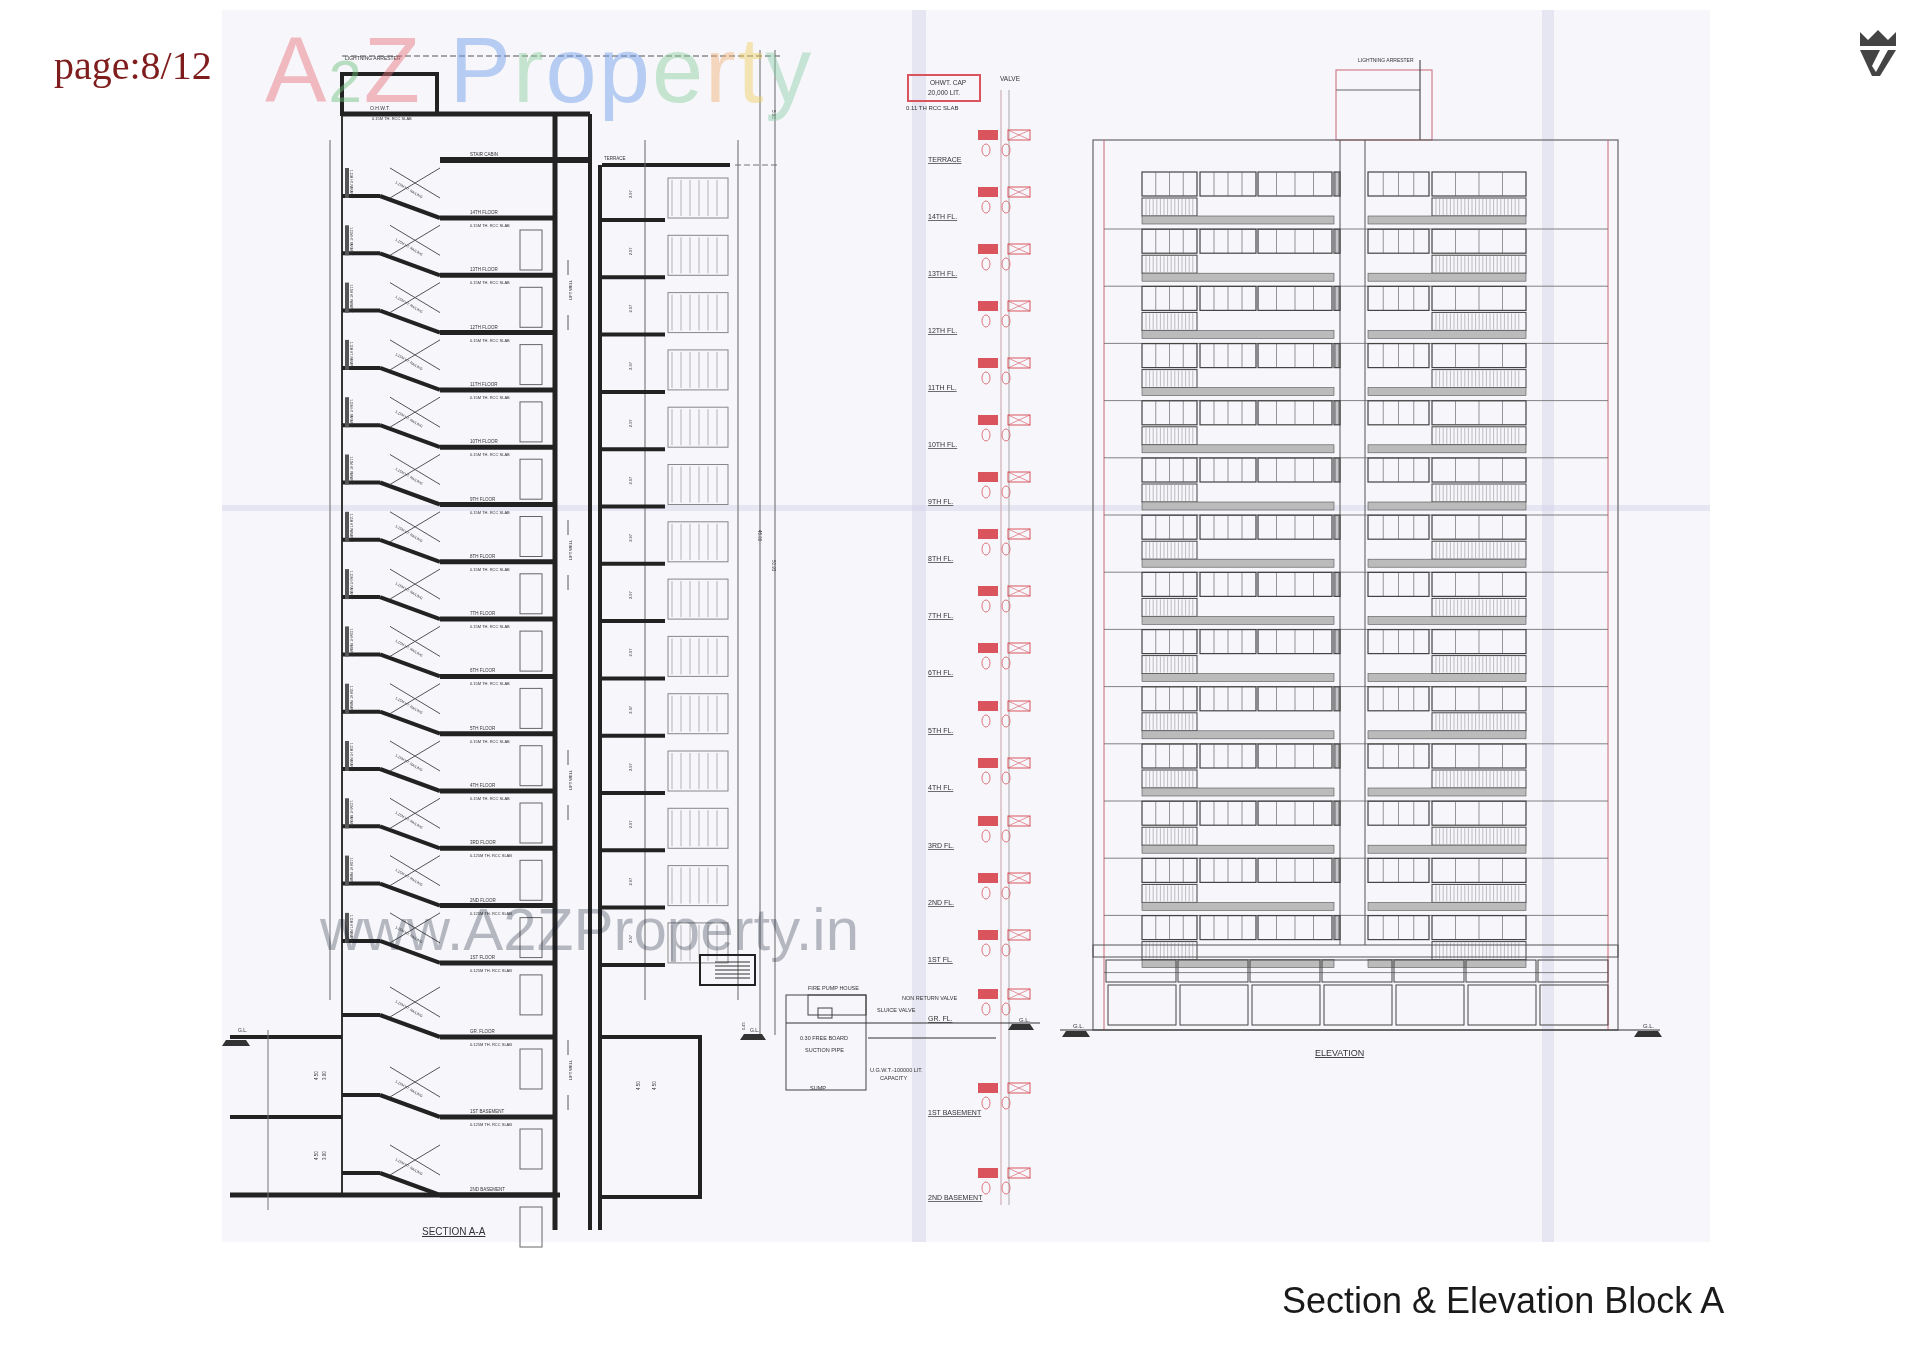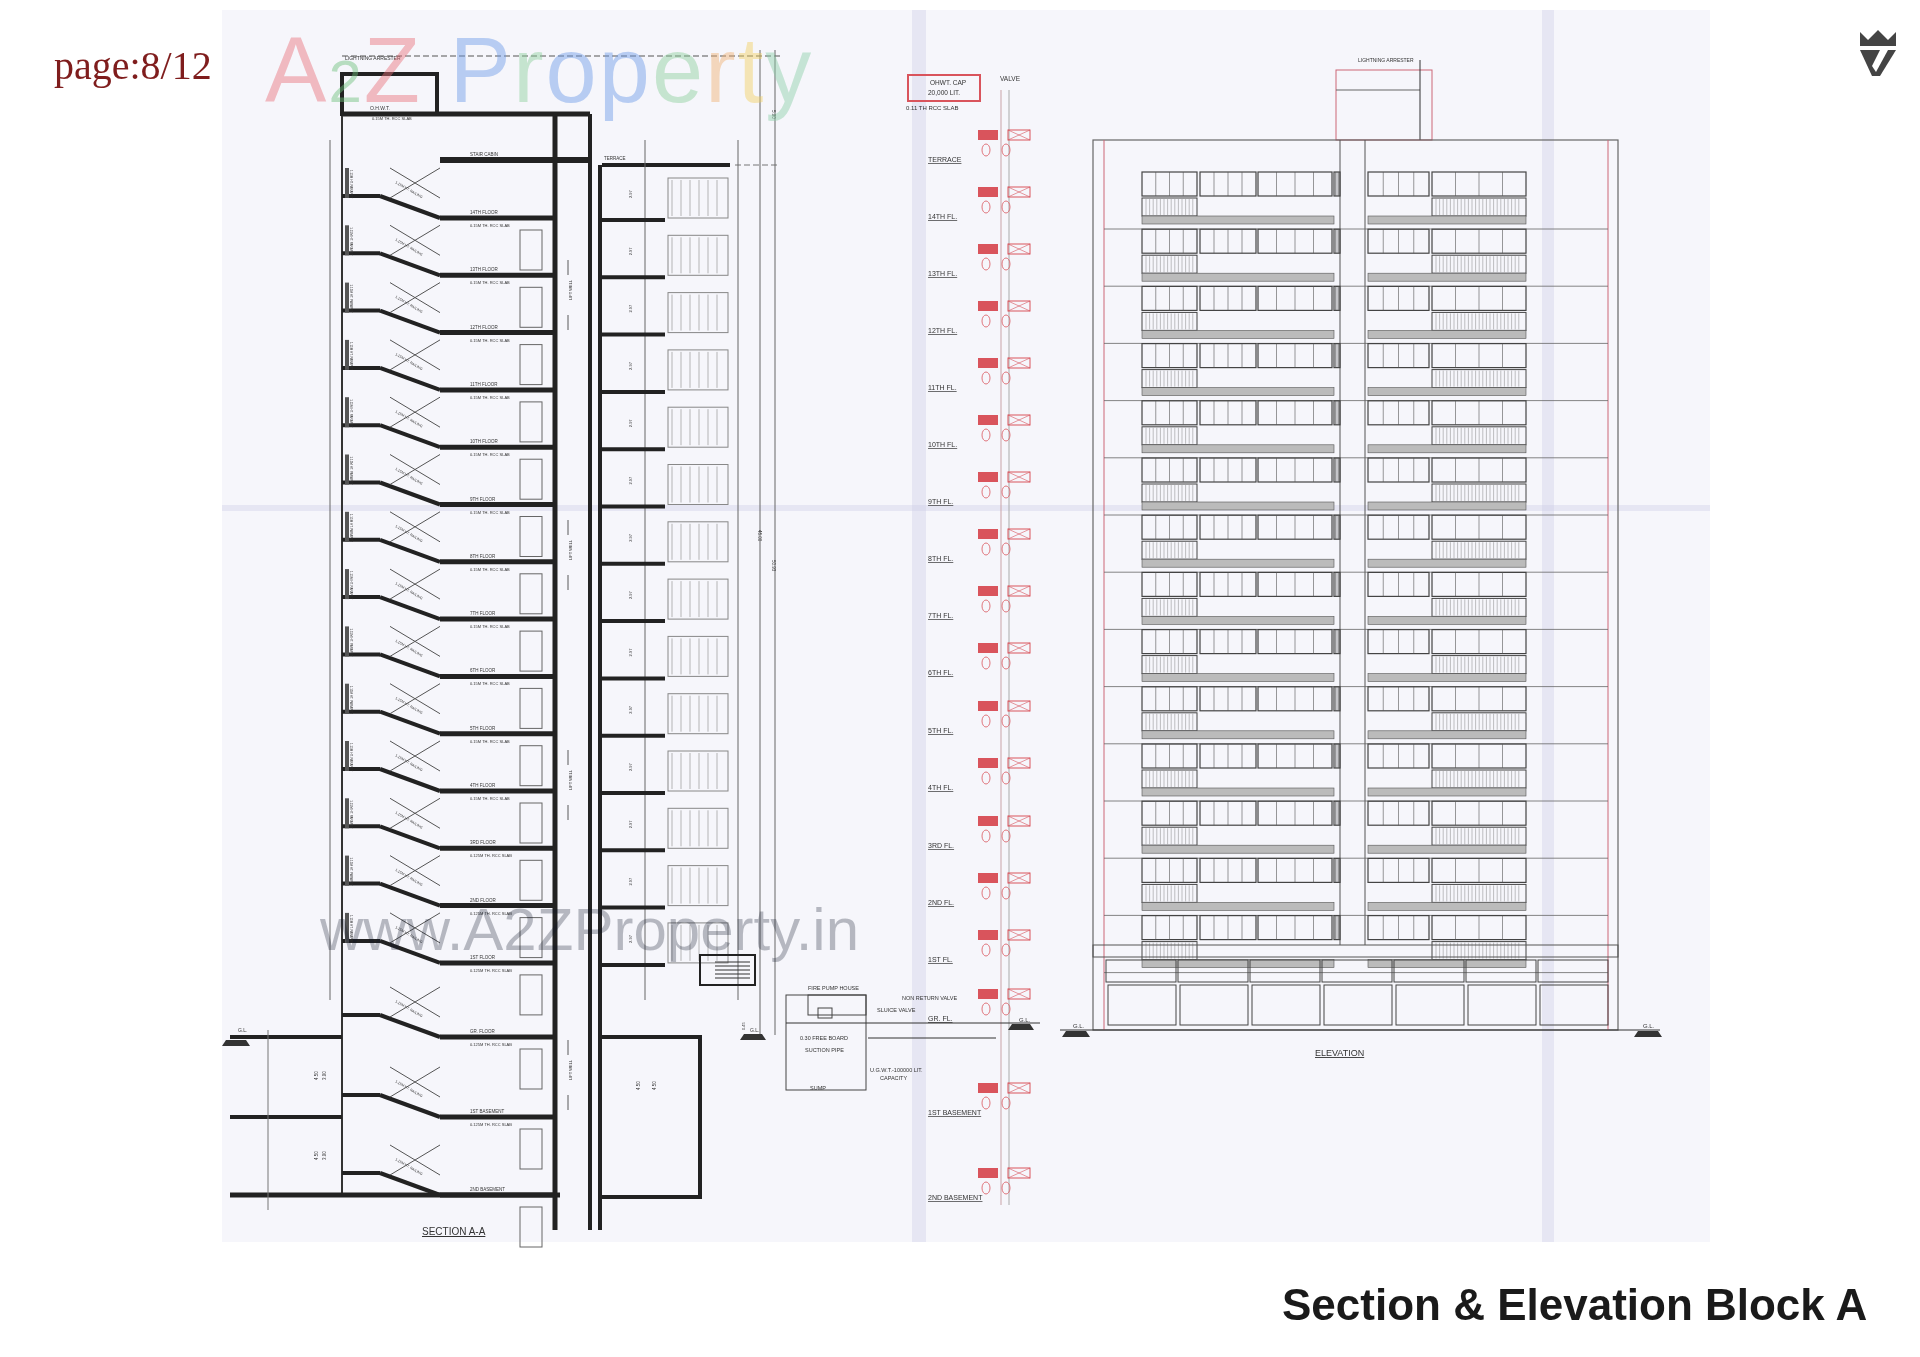--- a/index.html
+++ b/index.html
@@ -6,21 +6,21 @@
   body{width:1920px;height:1357px;position:relative;overflow:hidden;font-family:"Liberation Sans",sans-serif;}
   .page-label{position:absolute;left:54px;top:42px;font-family:Liberation Serif, serif;font-size:40px;color:#7f1d1d;}
   .logo{position:absolute;left:1858px;top:28px;width:40px;height:50px;}
   .sheet{position:absolute;left:222px;top:10px;width:1488px;height:1232px;background:#f6f6fb;}
   .fold{position:absolute;background:rgba(200,200,230,0.35);}
   .watermark{position:absolute;left:265px;top:18px;font-size:92px;font-weight:normal;letter-spacing:2px;opacity:0.45;white-space:nowrap;}
   .wm-a{color:#e9707a;} .wm-2{color:#6bbf7a;font-size:60px;} .wm-z{color:#e9707a;}
   .wm-p{color:#6d9be8;} .wm-r{color:#8ccf9a;} .wm-o{color:#6d9be8;} .wm-e{color:#8ccf9a;} .wm-rr{color:#f0b070;} .wm-t{color:#f2d060;} .wm-y{color:#8ccfa8;}
   .wm-url{position:absolute;left:320px;top:895px;font-size:60px;color:#0f172a;opacity:0.28;white-space:nowrap;}
   svg text{font-family:"Liberation Sans",sans-serif;}
-  .title{position:absolute;left:1282px;top:1280px;font-size:44px;font-weight:bold;color:#1a1a1a;white-space:nowrap;}
+  .title{position:absolute;left:1282px;top:1280px;font-size:36px;font-weight:normal;color:#1a1a1a;white-space:nowrap;}
 </style>
 </head>
 <body>
 
 <div class="sheet">
   <div class="fold" style="left:690px;top:0;width:14px;height:1232px;"></div>
   <div class="fold" style="left:1320px;top:0;width:12px;height:1232px;"></div>
   <div class="fold" style="left:0;top:495px;width:1488px;height:6px;"></div>
 </div>
 

